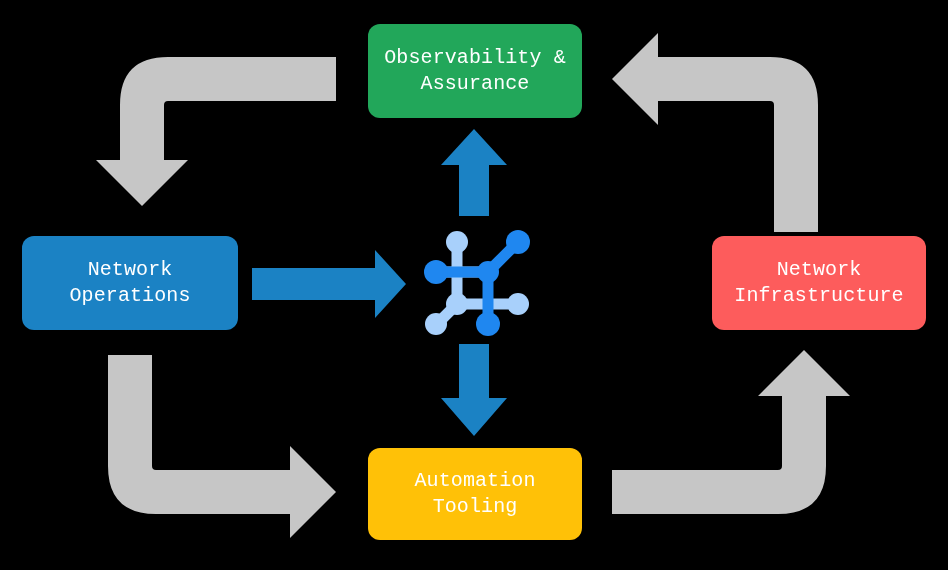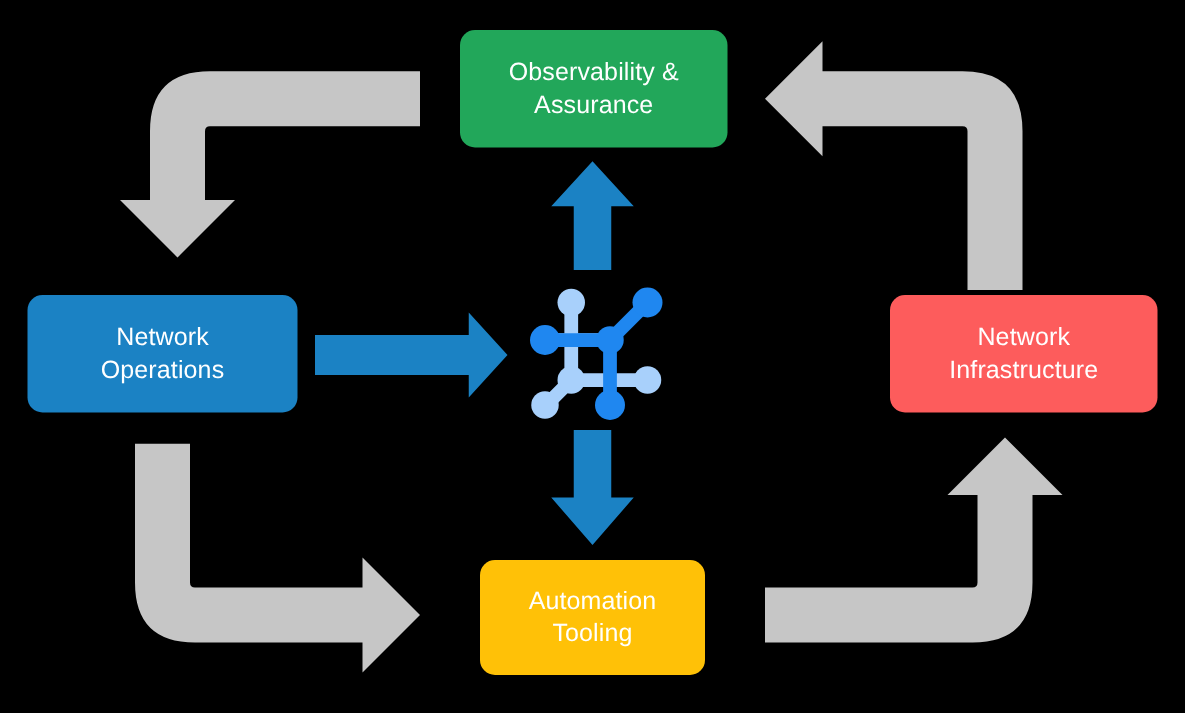--- a/index.html
+++ b/index.html
@@ -34,36 +34,37 @@
     align-items: center;
     justify-content: center;
     text-align: center;
     color: #ffffff;
     font-size: 20px;
     line-height: 1.3;
     font-weight: 400;
     letter-spacing: 0.1px;
     box-sizing: border-box;
     padding: 4px 10px;
+    font-family: Liberation Mono, monospace;
   }
   .node-label {
     display: block;
     white-space: pre-line;
   }
   #box-observability {
     left: 368px;  top: 24px;  width: 214px; height: 94px;
   }
   #box-network-operations {
     left: 22px;   top: 236px; width: 216px; height: 94px;
   }
   #box-network-infrastructure {
     left: 712px;  top: 236px; width: 214px; height: 94px;
   }
   #box-automation-tooling {
-    left: 384px;  top: 448px; width: 180px; height: 92px;
+    left: 368px;  top: 448px; width: 214px; height: 92px;
   }
   #center-icon {
     position: absolute;
     left: 420px;
     top: 220px;
     width: 120px;
     height: 120px;
   }
 </style>
 </head>

